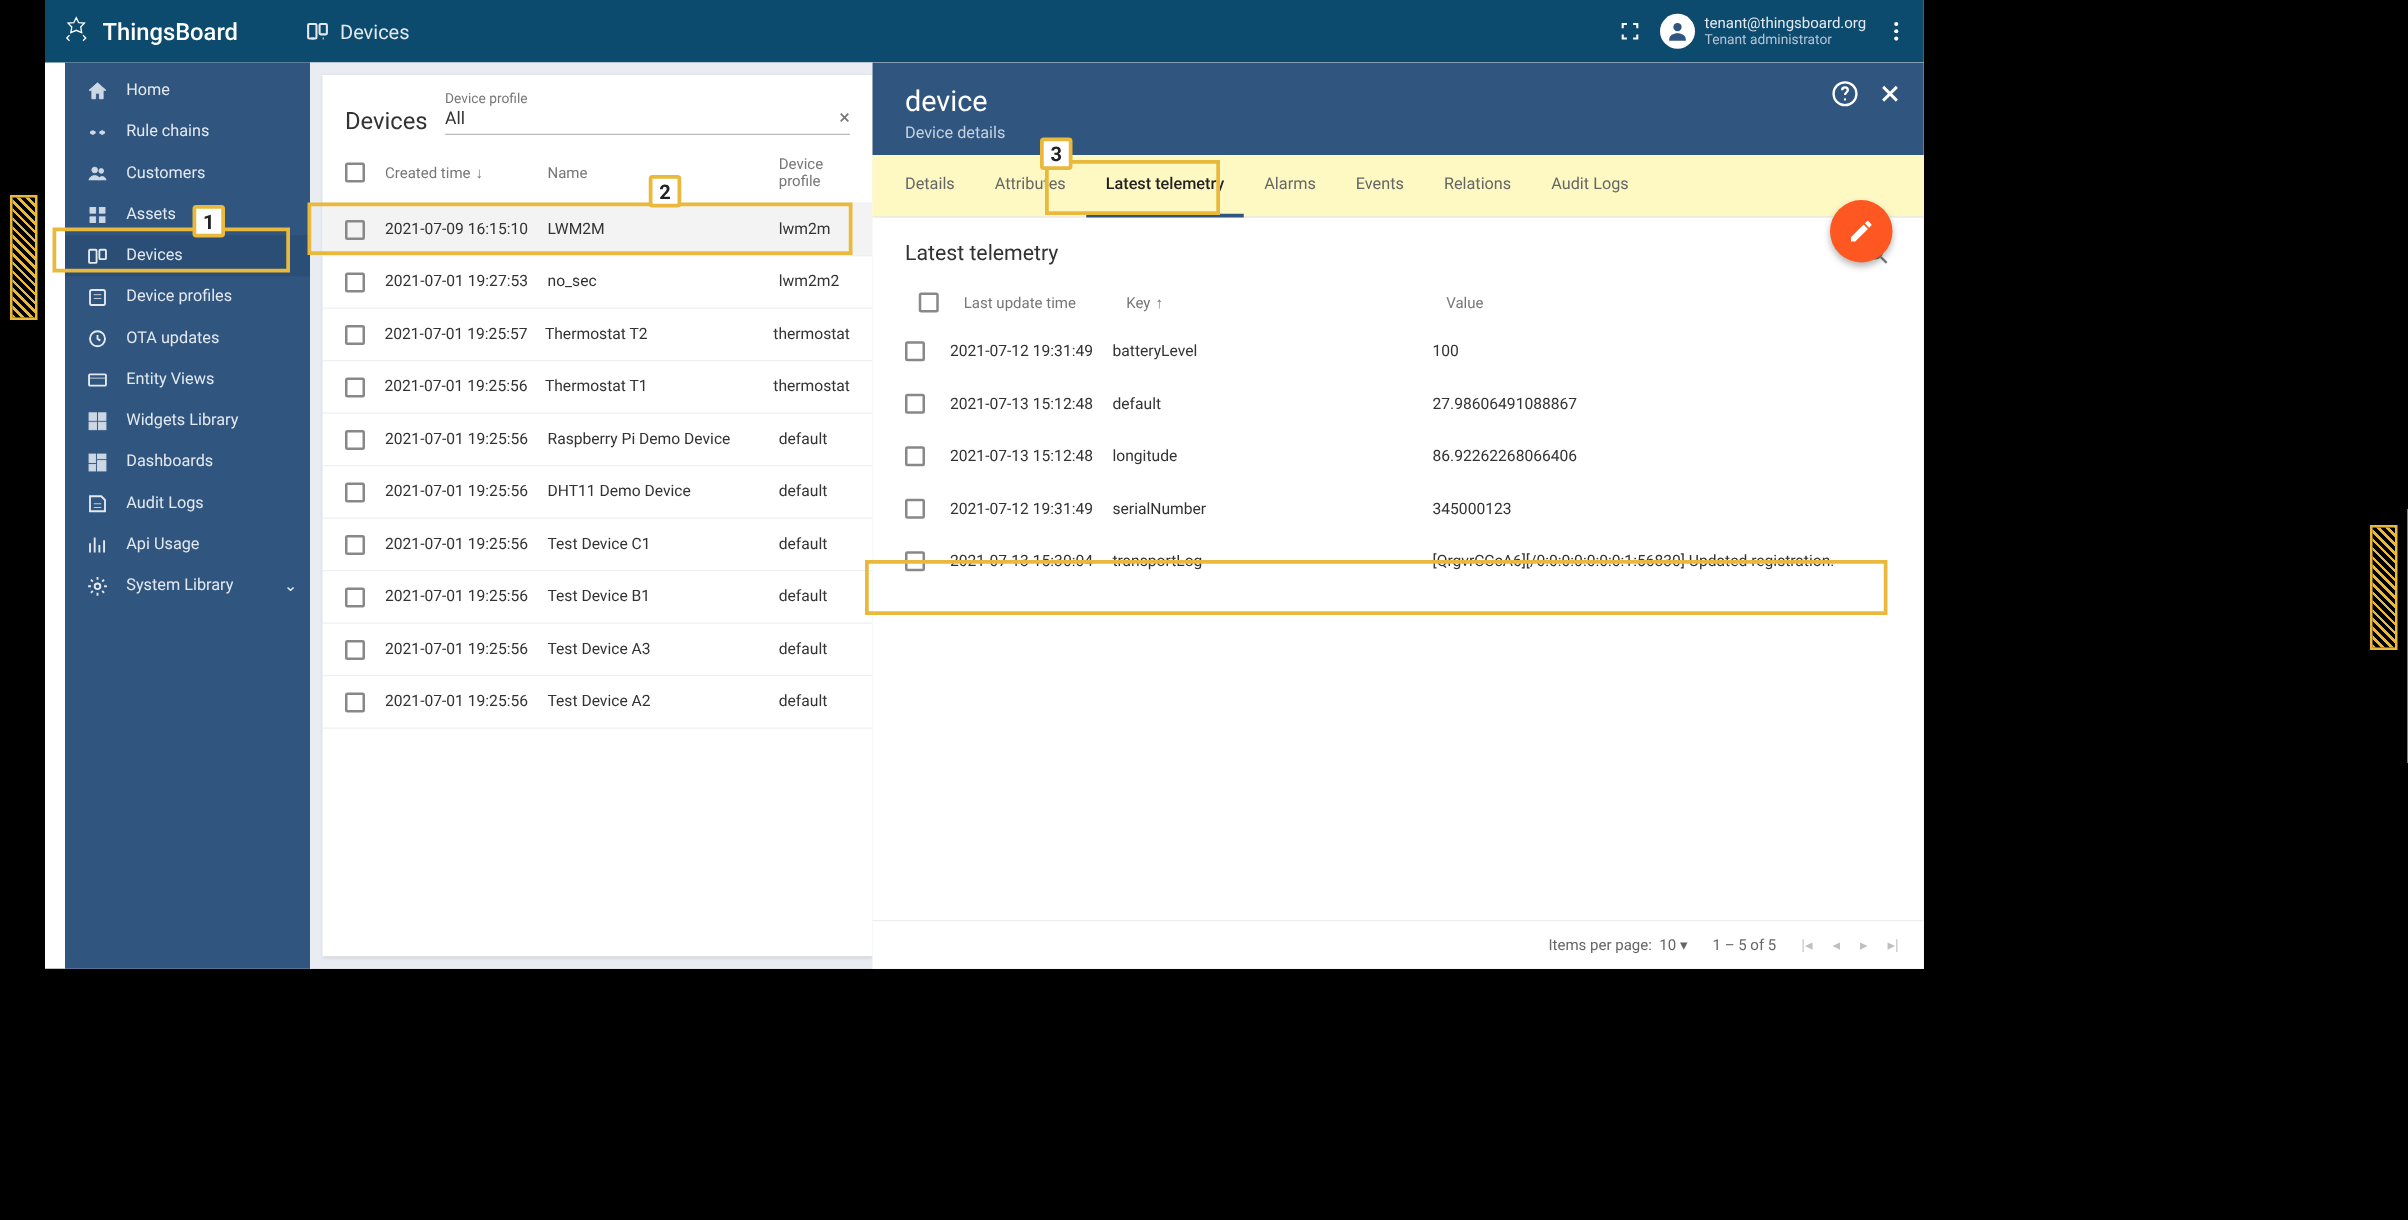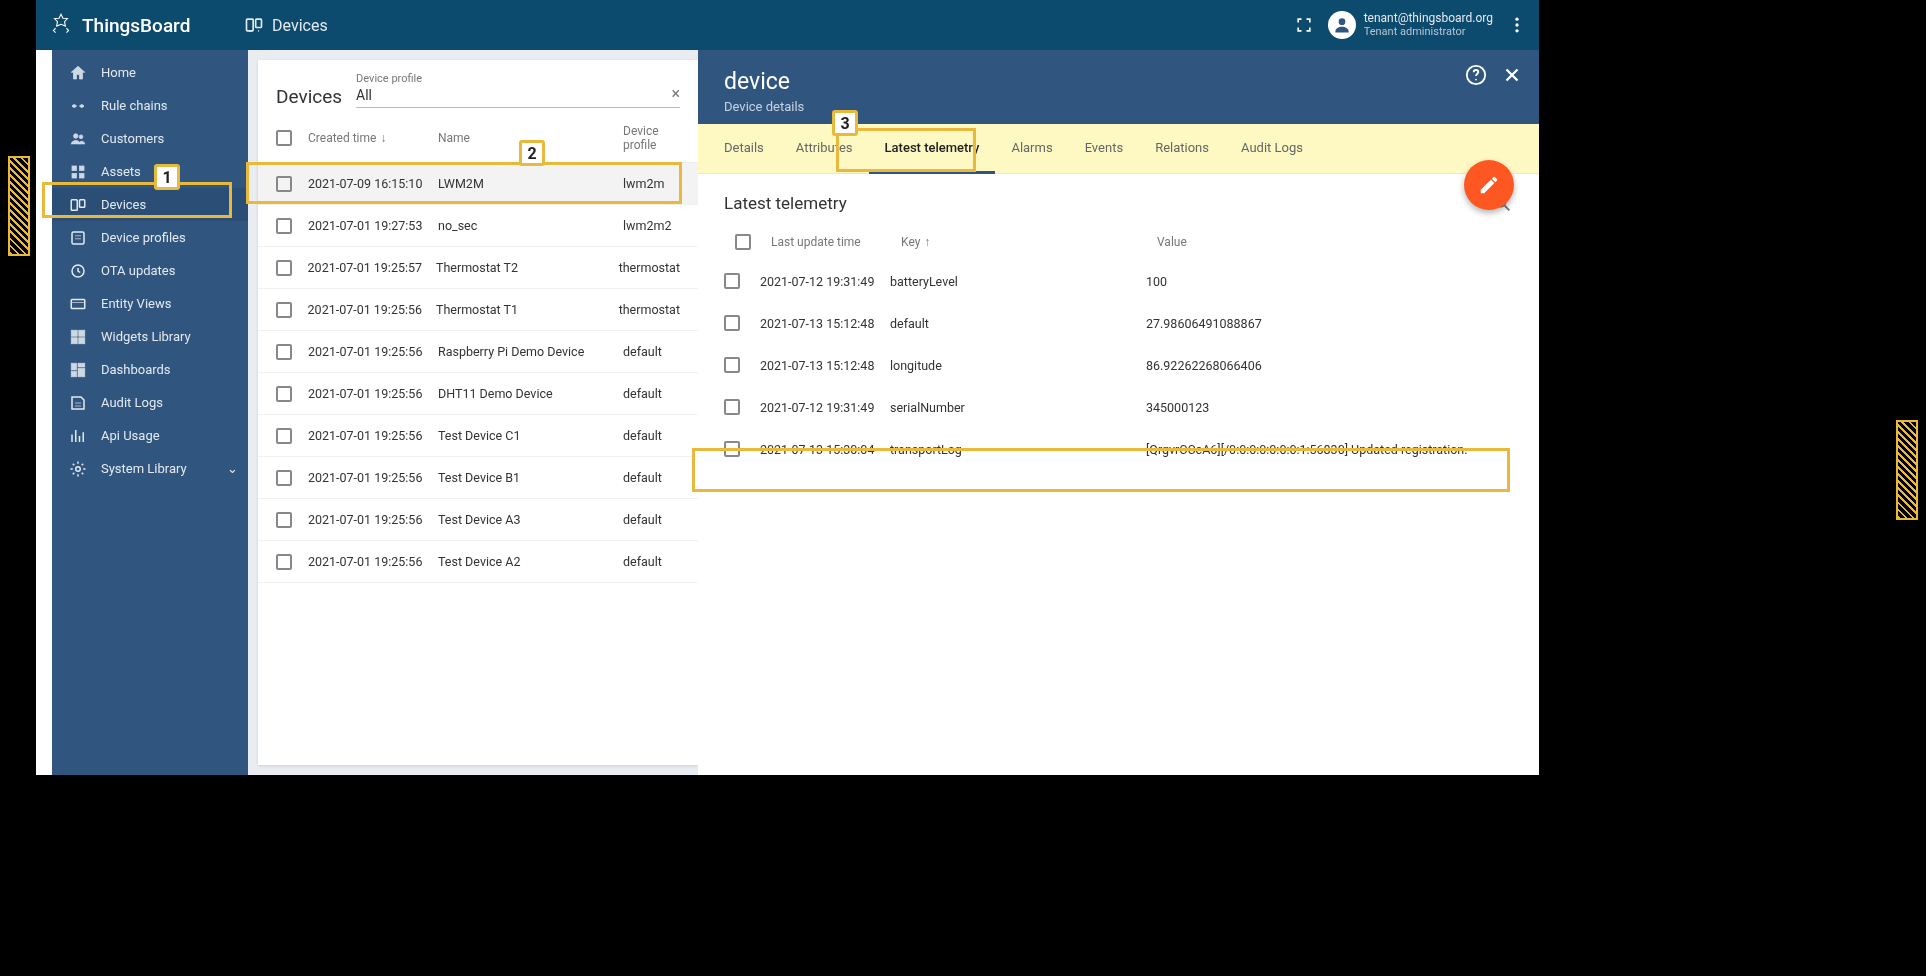--- a/index.html
+++ b/index.html
@@ -450,20 +450,33 @@
               <div class="tel-row">
                 <div class="tcol-chk">
                   <div class="chk"></div>
                 </div>
                 <div class="tcol-time">2021-07-13 15:30:04</div>
                 <div class="tcol-key">transportLog</div>
                 <div class="tcol-val">[QrgvrCCcA6][/0:0:0:0:0:0:0:1:56830] Updated registration.</div>
               </div>
             </div>
         </div>
+        <div class="paginator">
+          <div class="pag-select">
+            <span>Items per page:</span>
+            <span><span>10</span> <span>▾</span></span>
+          </div>
+          <span>1 – 5 of 5</span>
+          <div class="pag-icons">
+            <span>|◂</span>
+            <span>◂</span>
+            <span>▸</span>
+            <span>▸|</span>
+          </div>
+        </div>
 
         <div class="fab">
           <svg viewBox="0 0 24 24" width="22" height="22" fill="#fff">
               <path d="M3 17.25V21h3.75L17.81 9.94l-3.75-3.75L3 17.25zM20.71 7.04a1 1 0 000-1.41l-2.34-2.34a1 1 0 00-1.41 0l-1.83 1.83 3.75 3.75 1.83-1.83z"></path>
             </svg>
         </div>
       </div>
     </div>
   </div>
 </div>

